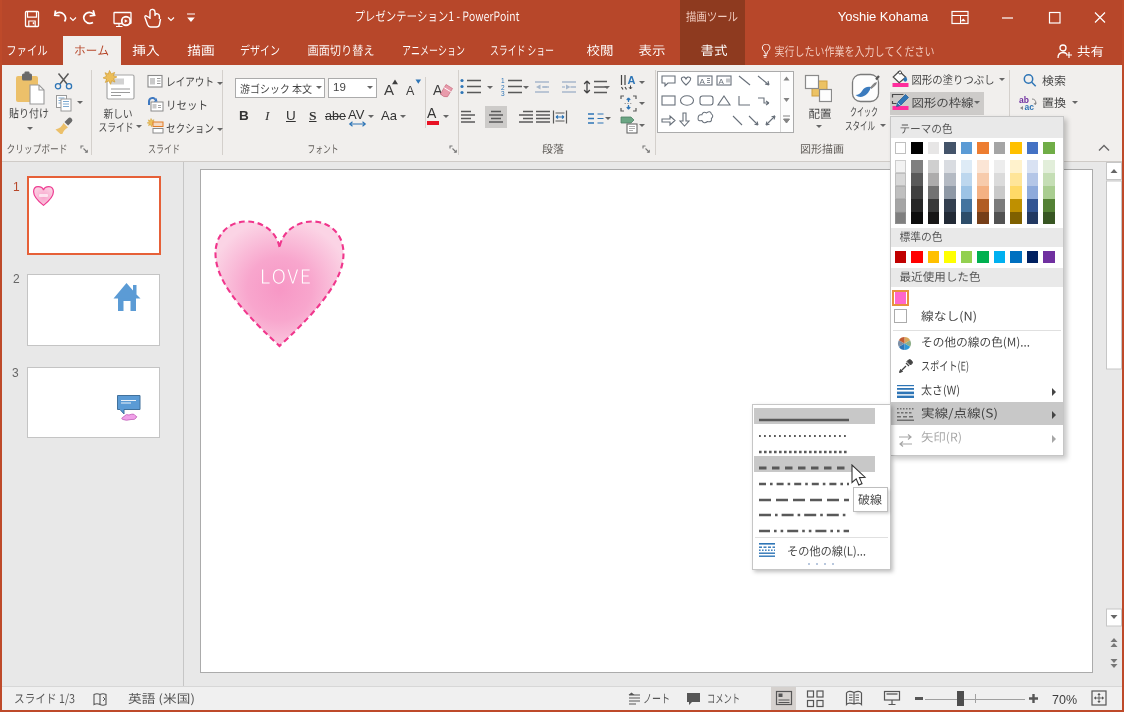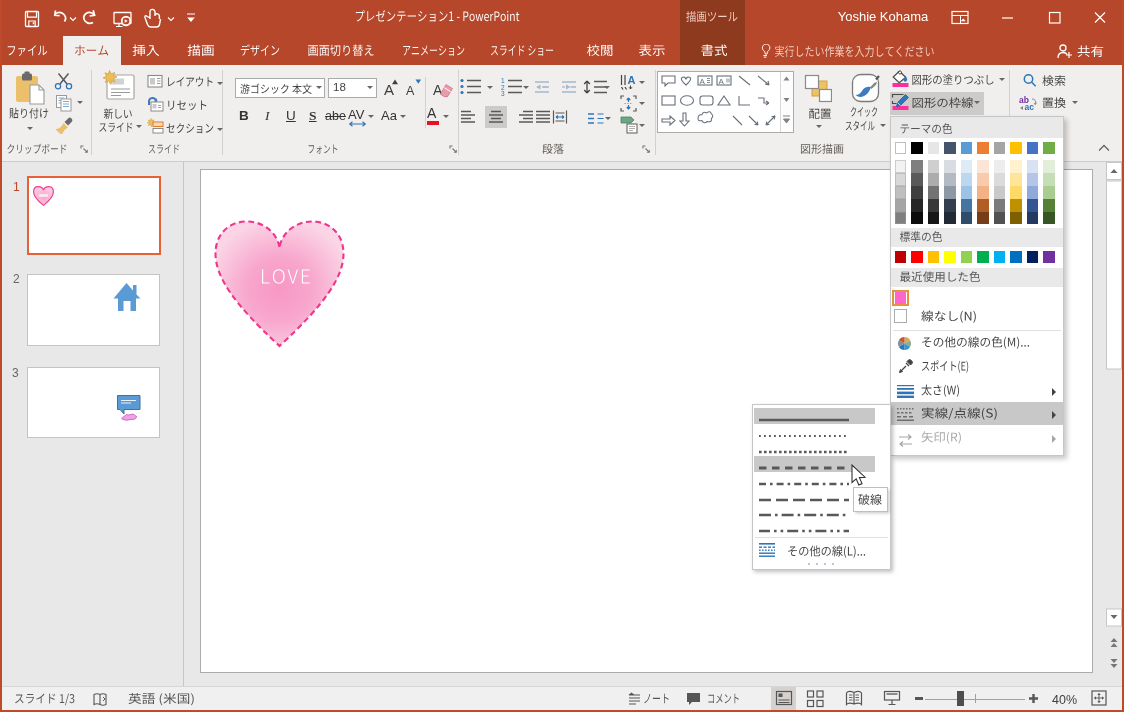--- a/index.html
+++ b/index.html
@@ -143,21 +143,21 @@
   </svg>
 <svg class="ab" style="left:147px;top:118px" width="17" height="17" viewBox="0 0 17 17">
     <path d="M5 1 l1 2 2 -0.8 -0.8 2 2.1 0.7 -2 1 0.9 2 -2-0.8 -0.7 2.1 -1-2 -2 0.9 0.8-2 -2.1-0.7 2-1 -0.9-2 2 0.8z" fill="#ECBE5A" stroke="#D19E33" stroke-width="0.5" transform="translate(-1 -0.5)"></path>
     <rect x="6" y="4" width="10" height="4.5" fill="#F5D8C0" stroke="#E07C28" stroke-width="1"></rect>
     <rect x="6" y="10.5" width="10" height="4.5" fill="#fff" stroke="#8A8A8A" stroke-width="1"></rect>
   </svg>
 <div class="ab" style="left:217px;top:128px;width:0;height:0;border:3.5px solid transparent;border-top-color:#666"></div>
 <div class="ab" style="left:235px;top:78px;width:90px;height:20px;background:#fff;border:1px solid #ABABAB"></div>
 <div class="ab" style="left:316px;top:86px;width:0;height:0;border:3.5px solid transparent;border-top-color:#666"></div>
 <div class="ab" style="left:328px;top:78px;width:49px;height:20px;background:#fff;border:1px solid #ABABAB"></div>
-<div class="ab" style="left:333px;top:81px;font-size:11.5px;color:#444">18</div>
+<div class="ab" style="left:333px;top:81px;font-size:11.5px;color:#444">19</div>
 <div class="ab" style="left:367px;top:86px;width:0;height:0;border:3.5px solid transparent;border-top-color:#666"></div>
 <svg class="ab" style="left:383px;top:76px" width="70" height="22" viewBox="0 0 70 22">
 <g fill="#3E3E3E" font-family="Liberation Sans">
 <text x="1" y="19" font-size="15">A</text>
       <text x="23" y="19" font-size="12.5">A</text>
     </g>
 <path d="M12 3.5 l3 4.7 h-6z" fill="#3E3E3E"></path>
 <path d="M32.5 3.5 l2.8 4.3 l2.8 -4.3z" fill="#2E75B6"></path>
 <g transform="translate(50 0)">
       <text x="0" y="19" font-size="14" fill="#3E3E3E" font-family="Liberation Sans">A</text>
@@ -449,21 +449,21 @@
       </g>
 </g>
   </svg>
 <div class="ab" style="left:915px;top:697px;width:8px;height:2.6px;background:#565656"></div>
 <div class="ab" style="left:925px;top:698.6px;width:100px;height:1px;background:#A0A0A0"></div>
 <div class="ab" style="left:975px;top:694px;width:1px;height:9px;background:#A0A0A0"></div>
 <div class="ab" style="left:957px;top:691px;width:6.5px;height:15px;background:#4E4E4E"></div>
 <svg class="ab" style="left:1029px;top:694px" width="9" height="9" viewBox="0 0 9 9">
     <path d="M4.5 0 v9 M0 4.5 h9" stroke="#565656" stroke-width="2.4"></path>
   </svg>
-<div class="ab" style="left:1052px;top:693px;font-size:12.5px;color:#3E3E3E">40%</div>
+<div class="ab" style="left:1052px;top:693px;font-size:12.5px;color:#3E3E3E">70%</div>
 <svg class="ab" style="left:1091px;top:690px" width="16" height="16" viewBox="0 0 16 16">
 <g stroke="#565656" fill="none" stroke-width="1.2">
       <rect x="1" y="1" width="14" height="14"></rect>
 <path d="M8 3.5 v9 M3.5 8 h9" stroke-width="0.9"></path>
 <path d="M8 3 l-1.7 2 h3.4z M8 13 l-1.7 -2 h3.4z M3 8 l2 -1.7 v3.4z M13 8 l-2 -1.7 v3.4z" fill="#565656" stroke="none"></path>
 </g>
   </svg>
 <div class="ab" style="left:890px;top:116px;width:174px;height:340px;background:#fff;border:1px solid #C6C6C6;box-shadow:3px 3px 5px rgba(0,0,0,0.22)"></div>
 <div class="ab" style="left:891px;top:117px;width:172px;height:21px;background:#E9E9E9"></div>
 <div class="ab" style="left:894.8px;top:142px;width:11.6px;height:11.6px;background:#FFFFFF;outline:1px solid #BFBFBF;outline-offset:-1px"></div>

